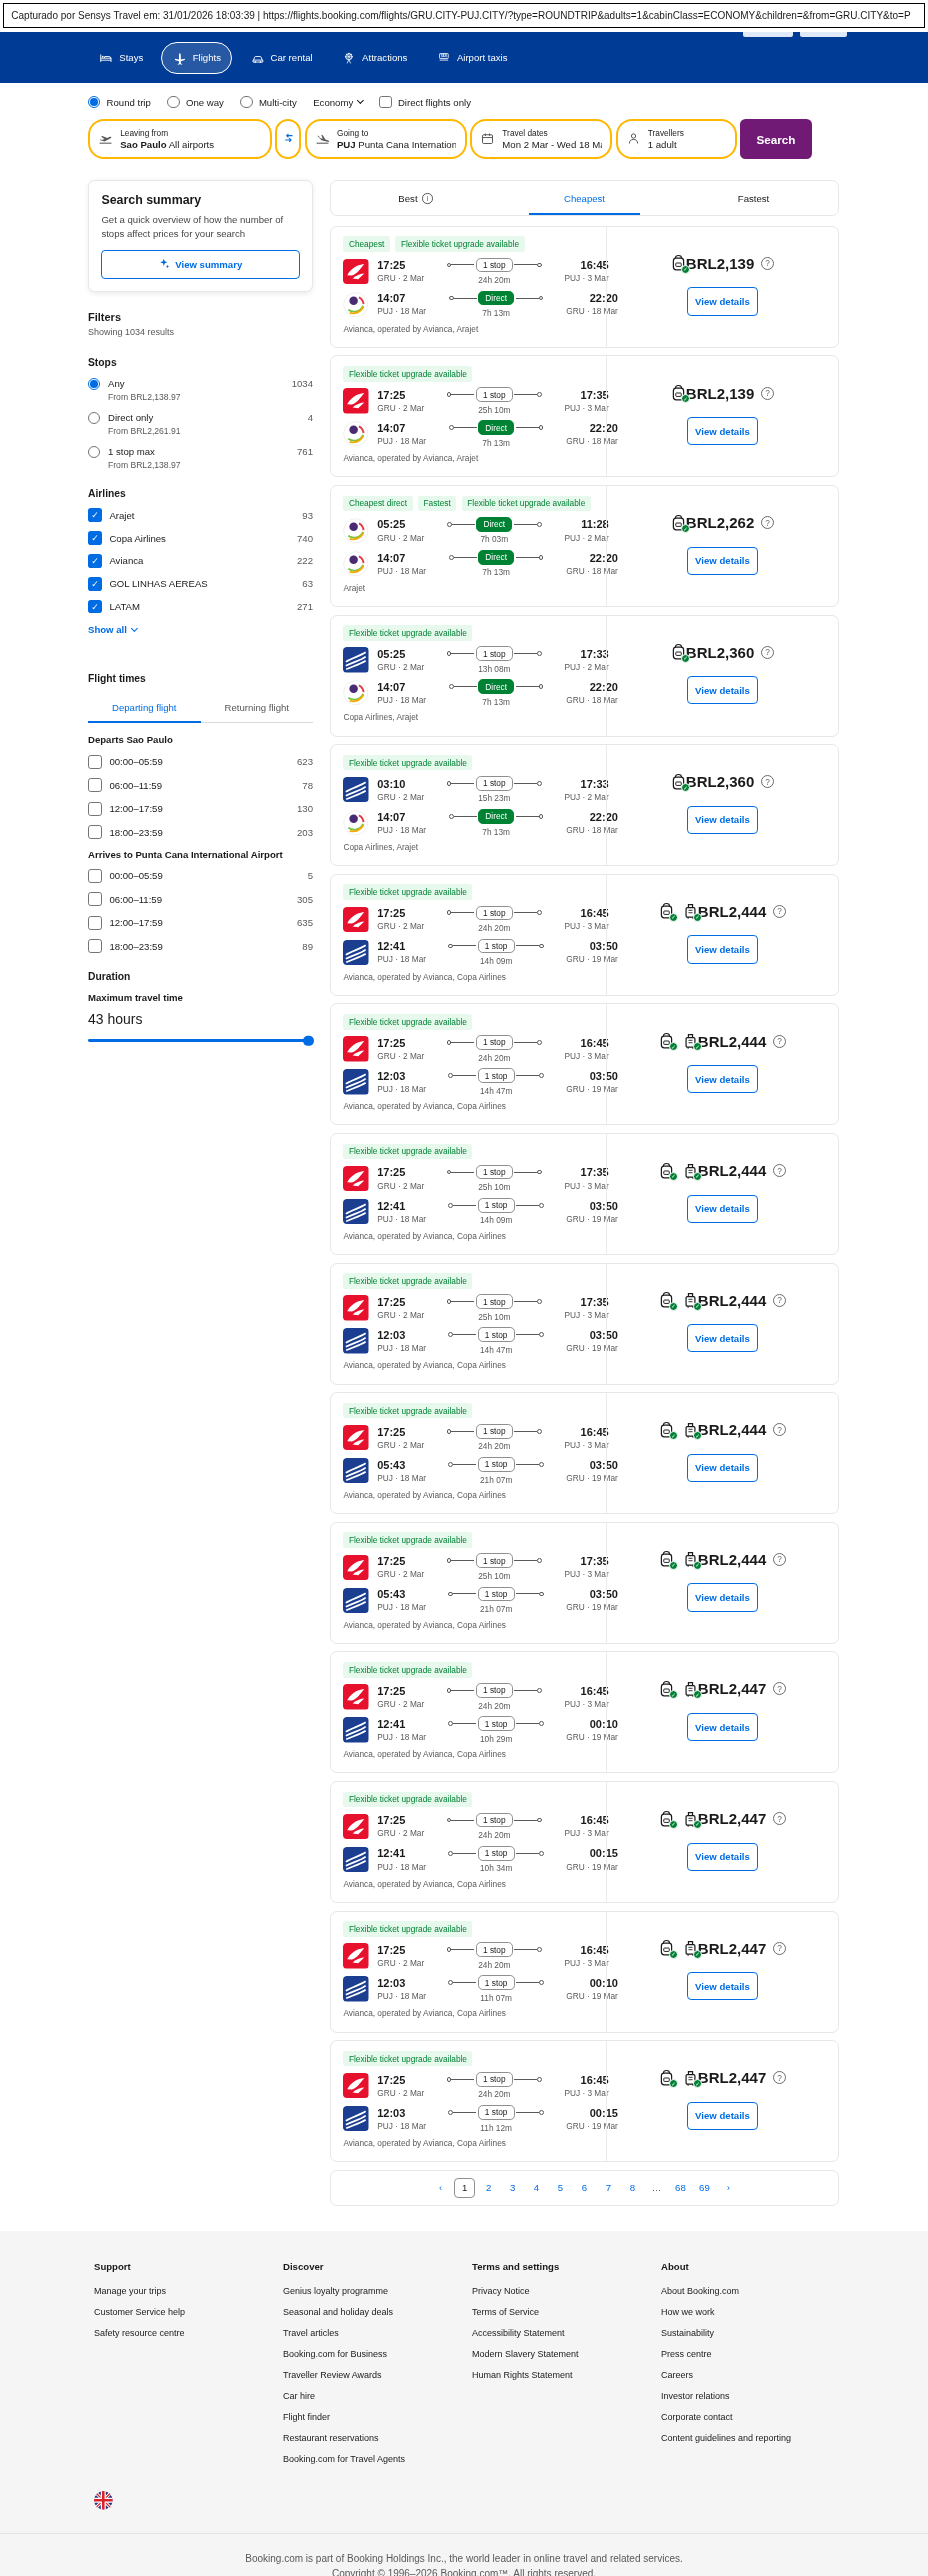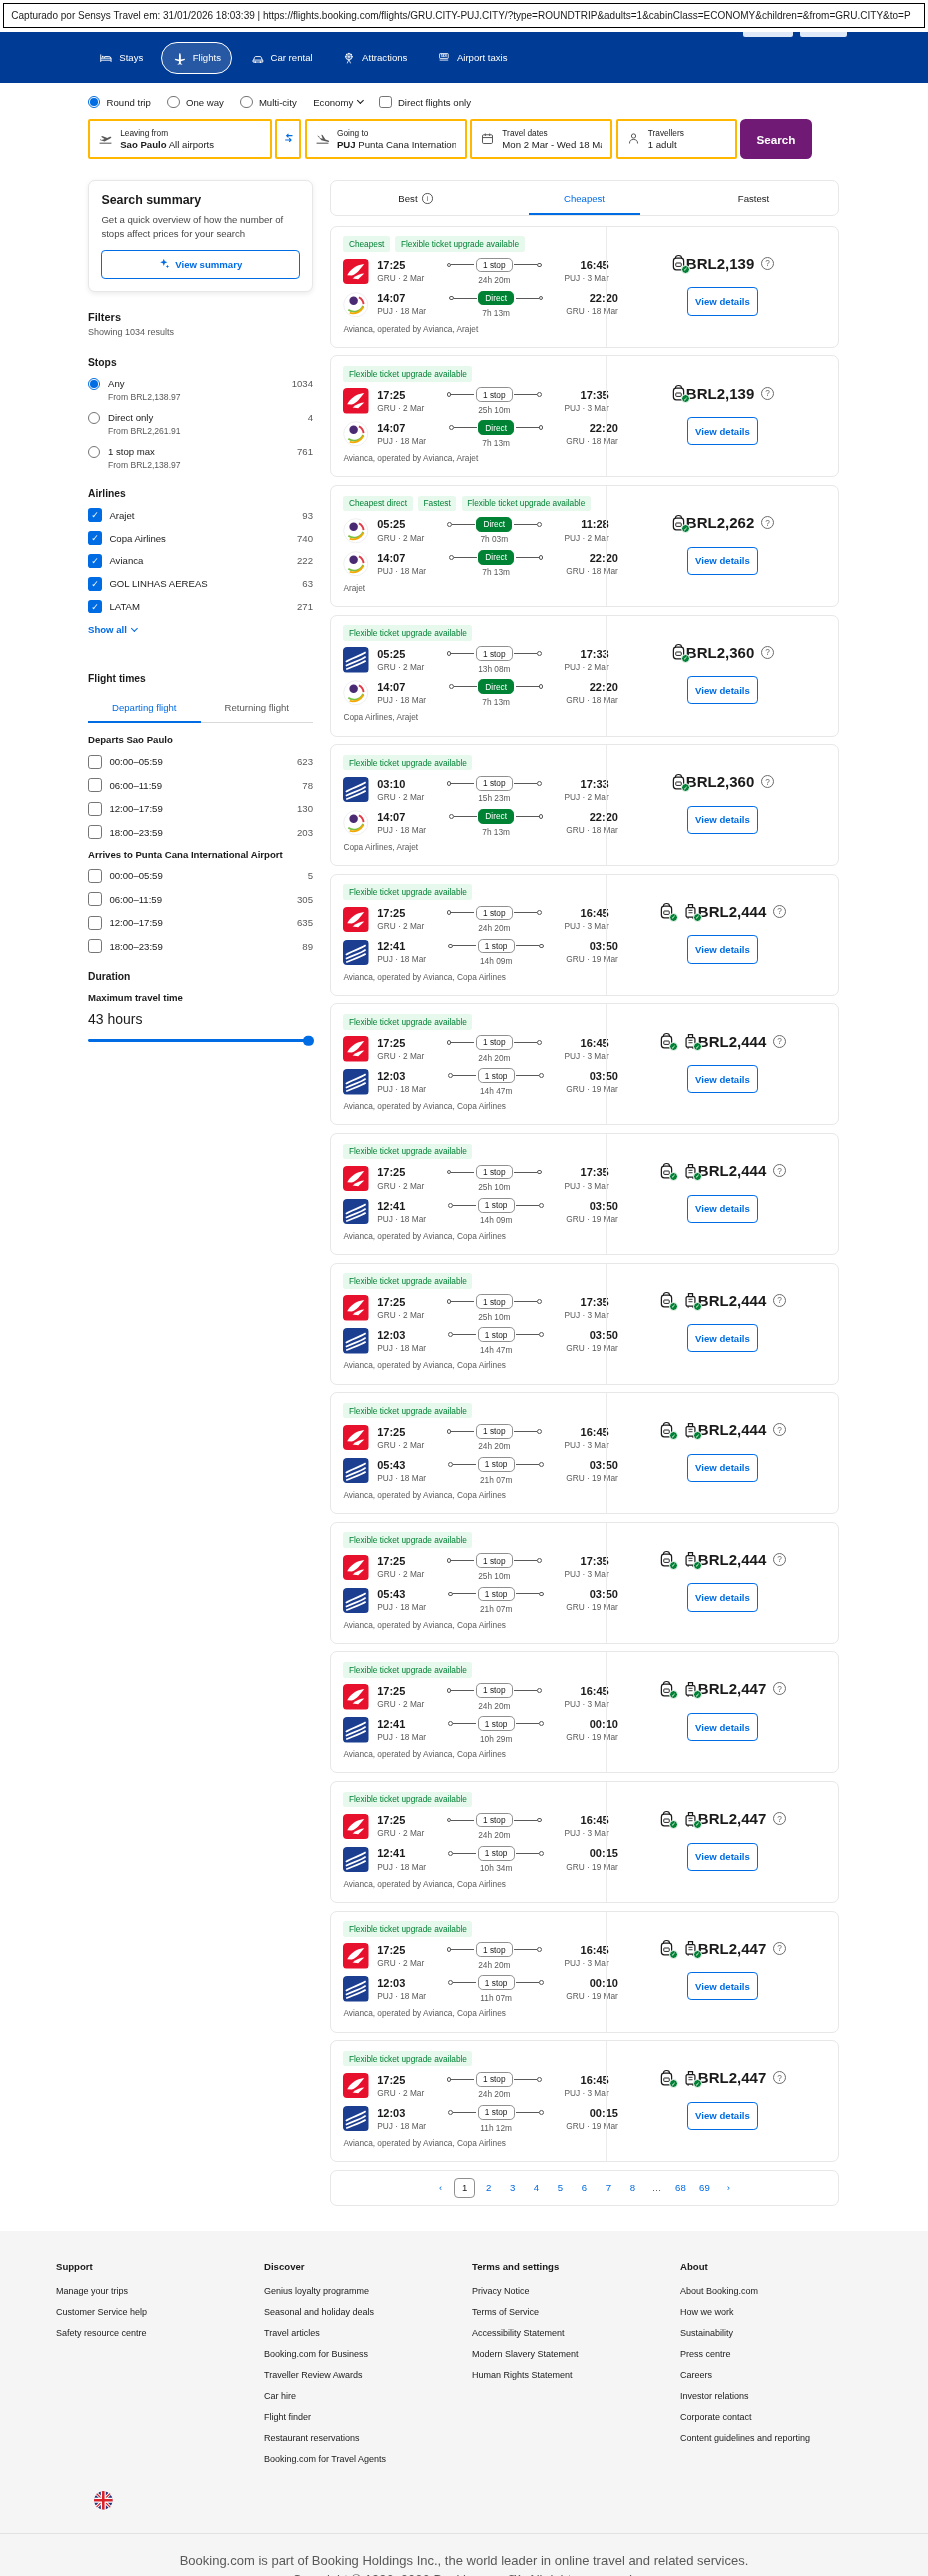--- a/index.html
+++ b/index.html
@@ -27,21 +27,21 @@
   .ritem { display:flex; align-items:center; gap:6.2px; cursor:pointer; }
   .radio { width:12.4px; height:12.4px; border-radius:50%; border:1.4px solid #757575; background:#fff; display:inline-block; position:relative; flex:none; }
   .radio.sel { border-color:#006ce4; }
   .radio.sel::after { content:""; position:absolute; inset:1.4px; background:#006ce4; border-radius:50%; }
   .checkbox { width:12.4px; height:12.4px; border:1.4px solid #757575; border-radius:2.8px; background:#fff; flex:none; }
   .cabin { display:flex; align-items:center; cursor:pointer; }
   .chev { display:inline-block; width:4.8px; height:4.8px; border-right:1.4px solid currentColor; border-bottom:1.4px solid currentColor;
           transform:rotate(45deg); margin-left:4.8px; position:relative; top:-1.4px; }
 
   .sbar { display:flex; gap:3.4px; align-items:stretch; }
-  .sfield { background:#fff; border:2.1px solid #ffb700; border-radius:2px; display:flex; align-items:center;
+  .sfield { background:#fff; border:2.1px solid #ffb700; border-radius:16px; display:flex; align-items:center;
             gap:6.9px; padding:4.1px 8.3px; height:40px; cursor:pointer; }
   .f-leaving { width:184px; } .f-going { width:162px; } .f-dates { width:142px; } .f-trav { width:121px; }
   .f-swap { width:26px; justify-content:center; padding:4.1px 2.8px; }
   .flabel { font-size:8.3px; display:block; }
   .fvalue { font-size:9.6px; display:block; margin-top:1.4px; white-space:nowrap; overflow:hidden; }
   .ftext { min-width:0; }
   .sbtn { background:#701a75; color:#fff; font-size:11.7px; font-weight:bold; border:none; border-radius:5.5px;
           width:72px; height:40px; cursor:pointer; font-family:inherit; }
 
   
@@ -120,27 +120,27 @@
           padding:7.6px; border-radius:4.1px; cursor:pointer; font-family:inherit; }
 
   .pgnbox { border:0.7px solid #e7e7e7; border-radius:6.9px; padding:6.9px; margin-top:5.5px; background:#fff; }
   .pgn { display:flex; justify-content:center; align-items:center; gap:3.4px; font-size:9.6px; }
   .pg { min-width:20.6px; height:20.6px; display:flex; align-items:center; justify-content:center; color:#006ce4; cursor:pointer; border-radius:4.1px; padding:0 2.8px; }
   .pg.cur { border:0.7px solid #8f8f8f; color:#1a1a1a; }
   .pg.dots { color:#595959; cursor:default; }
 
   
   .footer { background:#f5f5f5; margin-top:25px; padding:30px 0 19px; }
-  .fcols { display:flex; padding:0 56px; gap:16px; }
+  .fcols { display:flex; padding:0 94px; gap:16px; }
   .fcol { flex:1; }
   .fcol h5 { font-size:9.6px; margin:0 0 13.8px; }
   .fcol a { display:block; font-size:9px; color:#1a1a1a; margin-bottom:11px; }
   .flag { margin:16.5px 0 0 94px; width:18.6px; height:18.6px; border-radius:50%; overflow:hidden; cursor:pointer; }
   .fdiv { border-top:0.7px solid #e2e2e2; margin:23.4px 0 19px; }
-  .fline { text-align:center; font-size:13px; color:#595959; margin:3.4px 0; }
+  .fline { text-align:center; font-size:10px; color:#595959; margin:3.4px 0; }
 </style>
 </head>
 <body>
 
 <div class="page">
 
   <div class="cbar">
     <span>Capturado por Sensys Travel em: 31/01/2026 18:03:39  |  https://flights.booking.com/flights/GRU.CITY-PUJ.CITY/?type=ROUNDTRIP&amp;adults=1&amp;cabinClass=ECONOMY&amp;children=&amp;from=GRU.CITY&amp;to=P</span>
   </div>
 

